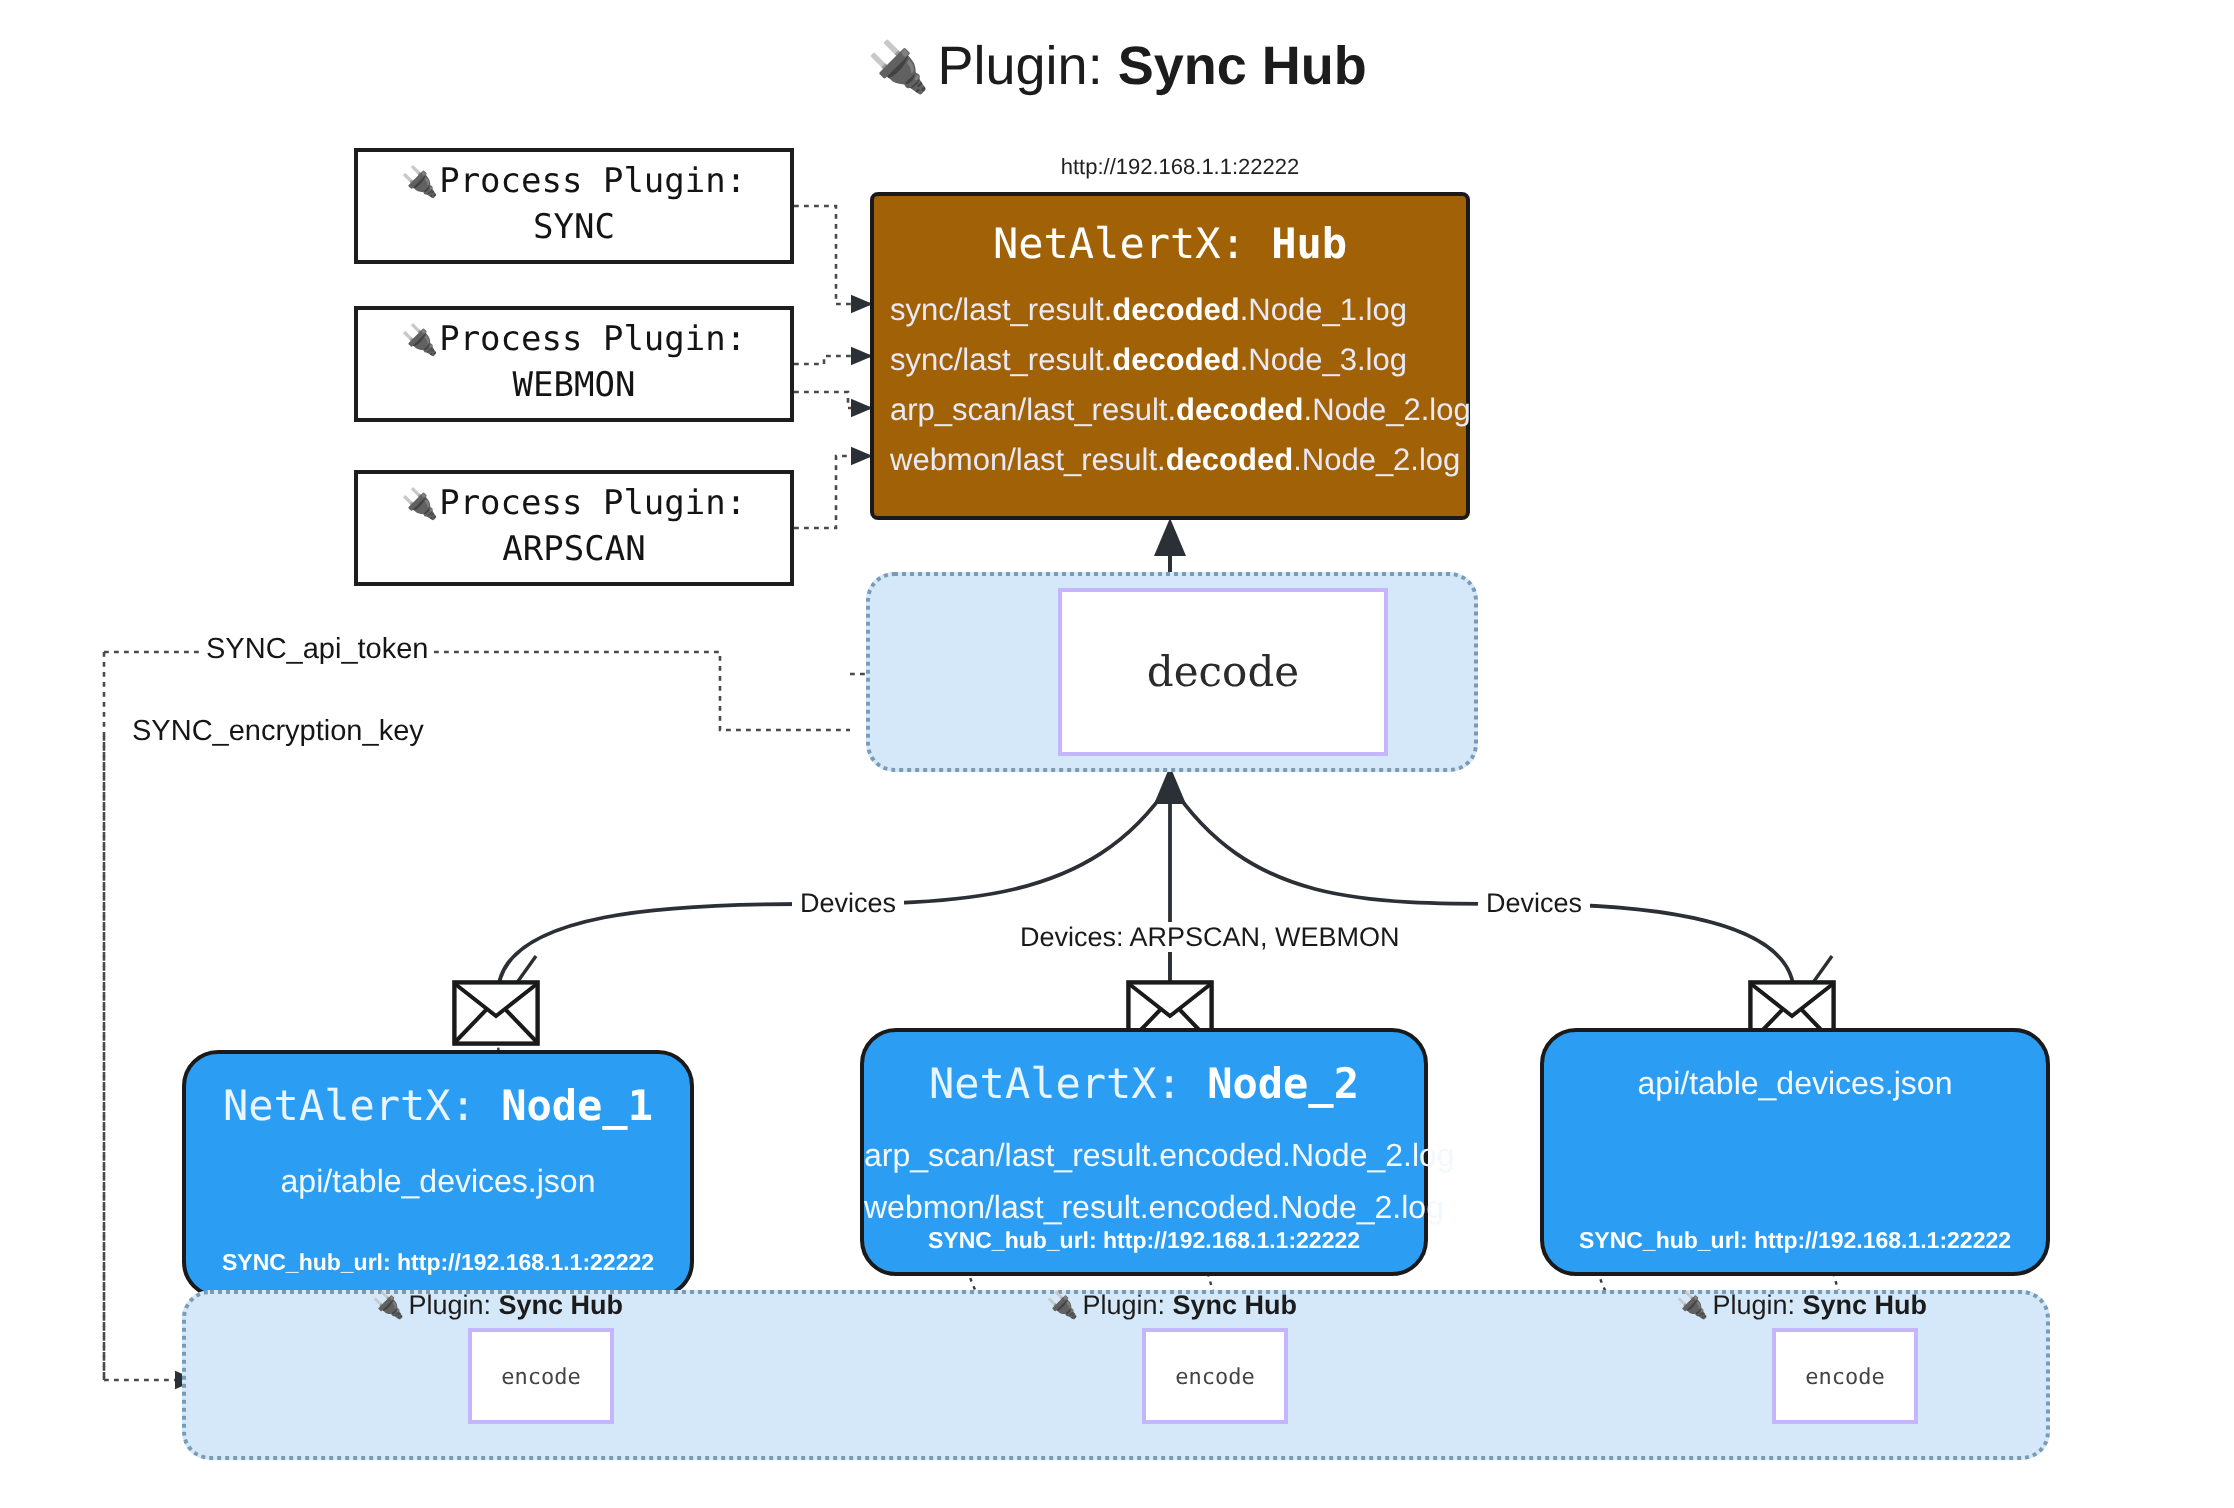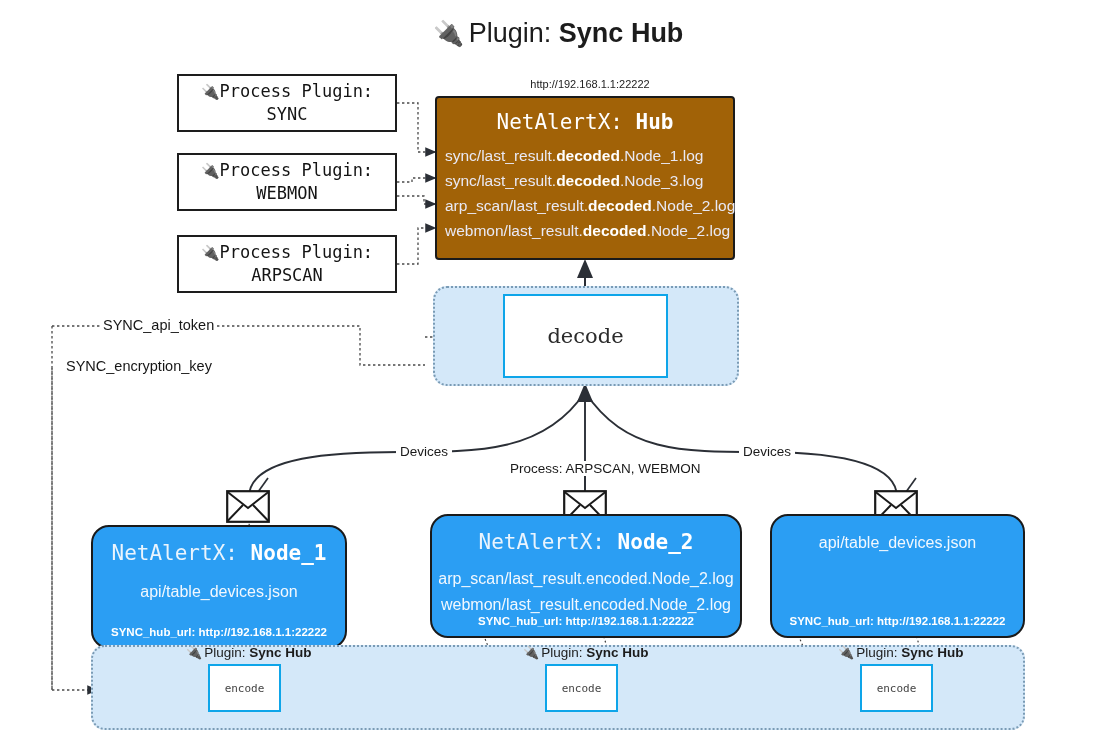--- a/index.html
+++ b/index.html
@@ -69,24 +69,25 @@
   .node-foot{
     position:absolute;left:0;bottom:9px;width:100%;text-align:center;
     font-size:11.5px;color:#ffffff;white-space:nowrap;font-weight:bold;
   }
 
   .pool{
     background:#d4e8f9;border:2px dotted #7a9bb5;border-radius:14px;
   }
 
   .white-box{
-    border:2px solid #0ea5e9;background:#ffffff;
+    border:2px solid #c4b5fd;background:#ffffff;
     display:flex;align-items:center;justify-content:center;
     font-family:"DejaVu Serif","Liberation Serif",serif;
     color:#2b2b2b;
+    margin-left:26px;
   }
   .decode-box{font-size:21px;}
   .encode-box{font-family:"DejaVu Sans Mono","Liberation Mono",monospace;font-size:11px;color:#444;}
 
   .pool-label{
     position:absolute;font-size:13.5px;color:#1c1c1c;white-space:nowrap;
   }
   .pool-label .plug{font-size:13px;margin-right:2px;}
   .pool-label .b{font-weight:bold;}
 
@@ -210,21 +211,21 @@
 
   <div class="box pool" style="left:433px;top:286px;width:306px;height:100px;"></div>
   <div class="box white-box decode-box" style="left:503px;top:294px;width:165px;height:84px;">
     <span>decode</span>
   </div>
 
   <div class="token-label" style="left:100px;top:317px;">SYNC_api_token</div>
   <div class="token-label" style="left:63px;top:358px;">SYNC_encryption_key</div>
 
   <div class="edge-label" style="left:396px;top:444px;">Devices</div>
-  <div class="edge-label" style="left:506px;top:461px;">Process: ARPSCAN, WEBMON</div>
+  <div class="edge-label" style="left:506px;top:461px;">Devices: ARPSCAN, WEBMON</div>
   <div class="edge-label" style="left:739px;top:444px;">Devices</div>
 
   <svg class="envelope" style="left:226px;top:490px;" width="44" height="33" viewBox="0 0 44 33">
     <rect x="1.2" y="1.2" width="41.6" height="30.6" fill="#ffffff" stroke="#1a1a1a" stroke-width="2.2"></rect>
     <path d="M1.6,2 L22,18 L42.4,2" fill="none" stroke="#1a1a1a" stroke-width="2"></path>
     <path d="M1.6,31 L17,15 M42.4,31 L27,15" fill="none" stroke="#1a1a1a" stroke-width="2"></path>
   </svg>
   <svg class="envelope" style="left:563px;top:490px;" width="44" height="33" viewBox="0 0 44 33">
     <rect x="1.2" y="1.2" width="41.6" height="30.6" fill="#ffffff" stroke="#1a1a1a" stroke-width="2.2"></rect>
     <path d="M1.6,2 L22,18 L42.4,2" fill="none" stroke="#1a1a1a" stroke-width="2"></path>
@@ -240,21 +241,21 @@
     <div class="node-title">
       <span>NetAlertX:</span>
       <span class="b">Node_1</span>
     </div>
     <div class="node-lines">
       <div>api/table_devices.json</div>
     </div>
     <div class="node-foot">SYNC_hub_url: http://192.168.1.1:22222</div>
   </div>
 
-  <div class="box node-box" style="left:430px;top:514px;width:312px;height:124px;">
+  <div class="box node-box" style="left:430px;top:514px;width:284px;height:124px;">
     <div class="node-title">
       <span>NetAlertX:</span>
       <span class="b">Node_2</span>
     </div>
     <div class="node-lines" style="margin-top:12px;">
       <div>arp_scan/last_result.encoded.Node_2.log</div>
       <div>webmon/last_result.encoded.Node_2.log</div>
     </div>
     <div class="node-foot">SYNC_hub_url: http://192.168.1.1:22222</div>
   </div>

